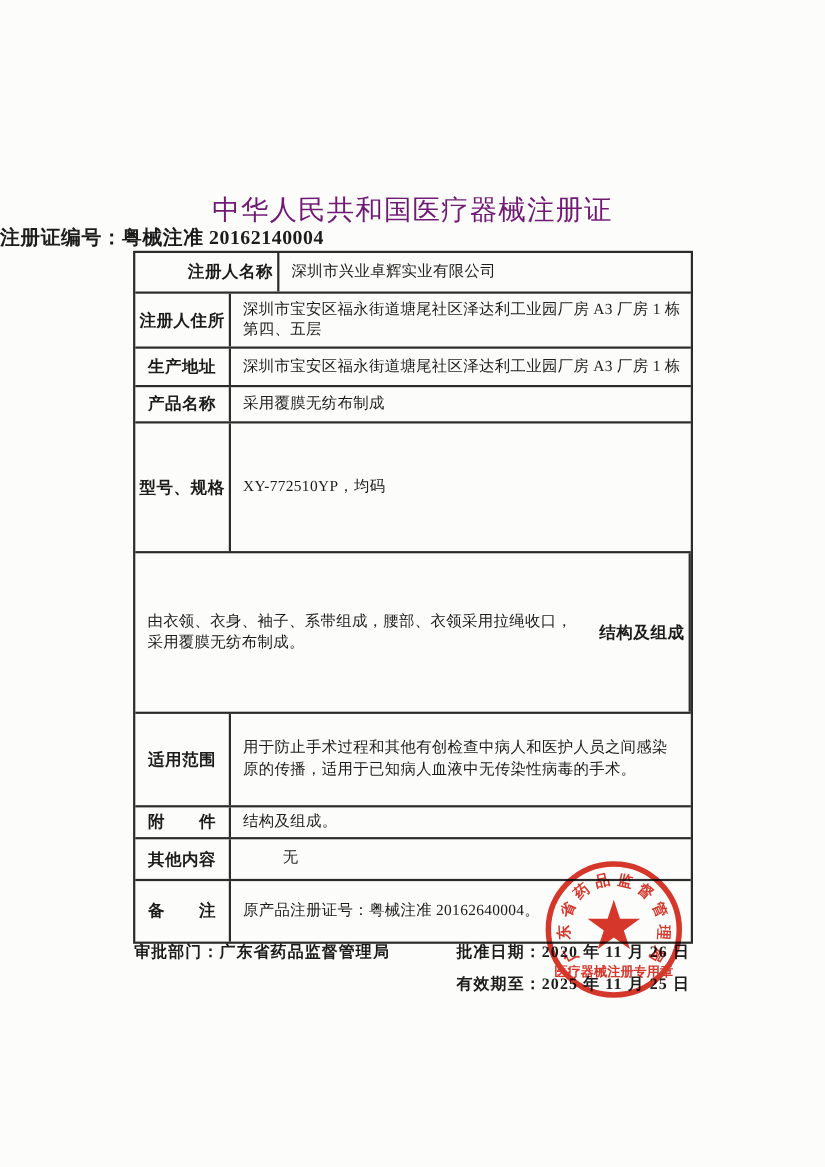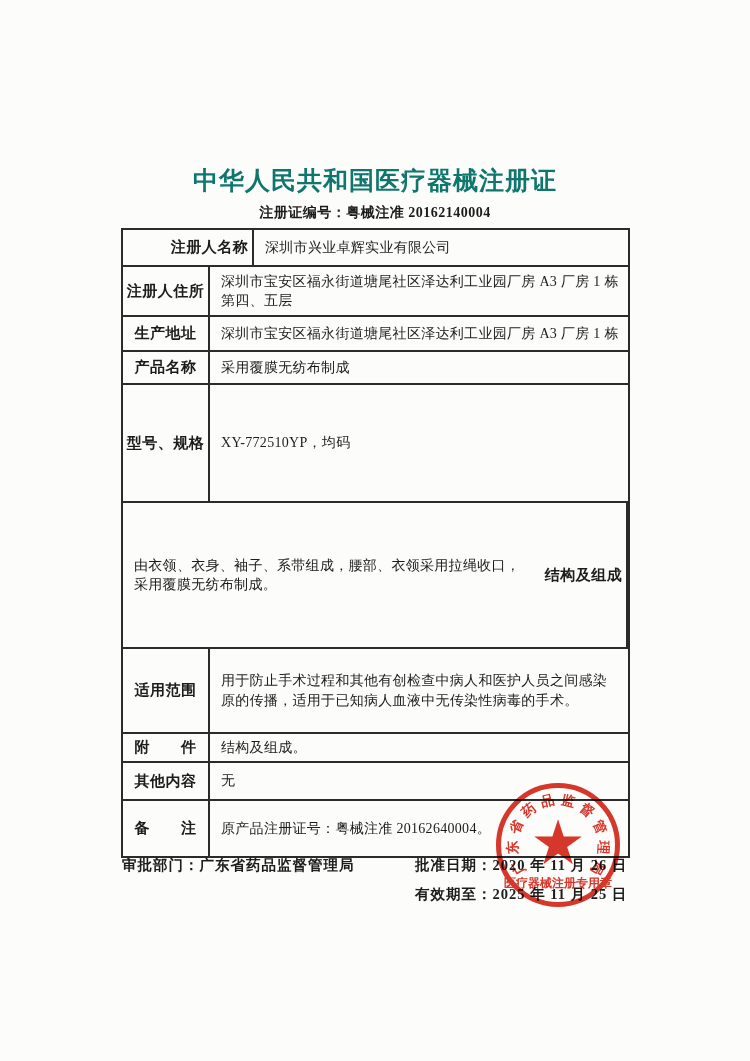--- a/index.html
+++ b/index.html
@@ -7,29 +7,29 @@
   .page {
     position:relative;
     width:750px; height:1061px;
     background:#fcfcfa;
     font-family:"Liberation Serif","DejaVu Serif",serif;
     color:#1c1c1c;
     overflow:hidden;
     margin:0 auto;
   }
   .title {
-    position:absolute; top:164px; left:0; width:100%;
+    position:absolute; top:174px; left:0; width:100%;
     text-align:center;
-    font-size:25px; font-weight:bold; letter-spacing:1px;
-    color:#0f766e;
+    font-size:25px; font-weight:normal; letter-spacing:1px;
+    color:#701a75;
   }
   .subtitle {
     position:absolute; top:204px; left:0; width:100%;
-    text-align:center;
-    font-size:14px; font-weight:bold; letter-spacing:0.5px;
+    text-align:left;
+    font-size:18px; font-weight:bold; letter-spacing:0.5px;
   }
   .cert-table {
     position:absolute; left:121px; top:228px; width:509px;
     border:2px solid #2b2b2b;
   }
   .row { display:flex; border-bottom:2px solid #2b2b2b; }
   .row:last-child { border-bottom:none; }
   .cell.label {
     width:87px; flex:0 0 87px;
     border-right:2px solid #2b2b2b;
@@ -40,21 +40,21 @@
   }
   .cell.value {
     flex:1;
     display:flex; flex-direction:column; justify-content:center;
     padding:3px 8px 3px 11px;
     font-size:14px; line-height:1.38; letter-spacing:0.3px;
     text-align:left;
   }
   .r1 { height:37px;padding-left:44px; } .r2 { height:50px; } .r3 { height:35px; }
   .r4 { height:33px; } .r5 { height:118px; } .r6 { height:146px; }
-  .r7 { height:85px; } .r8 { height:29px; } .r9 { height:38px; }
+  .r7 { height:85px; } .r8 { height:29px; } .r9 { height:38px;gap:36px; }
   .r10 { height:55px; }
   .footer-line {
     position:absolute;
     font-size:14.5px; font-weight:bold; letter-spacing:1px;
     white-space:nowrap;
   }
   .f-dept { left:122px; top:856px; }
   .f-date1 { left:415px; top:856px; }
   .f-date2 { left:415px; top:885px; }
   

